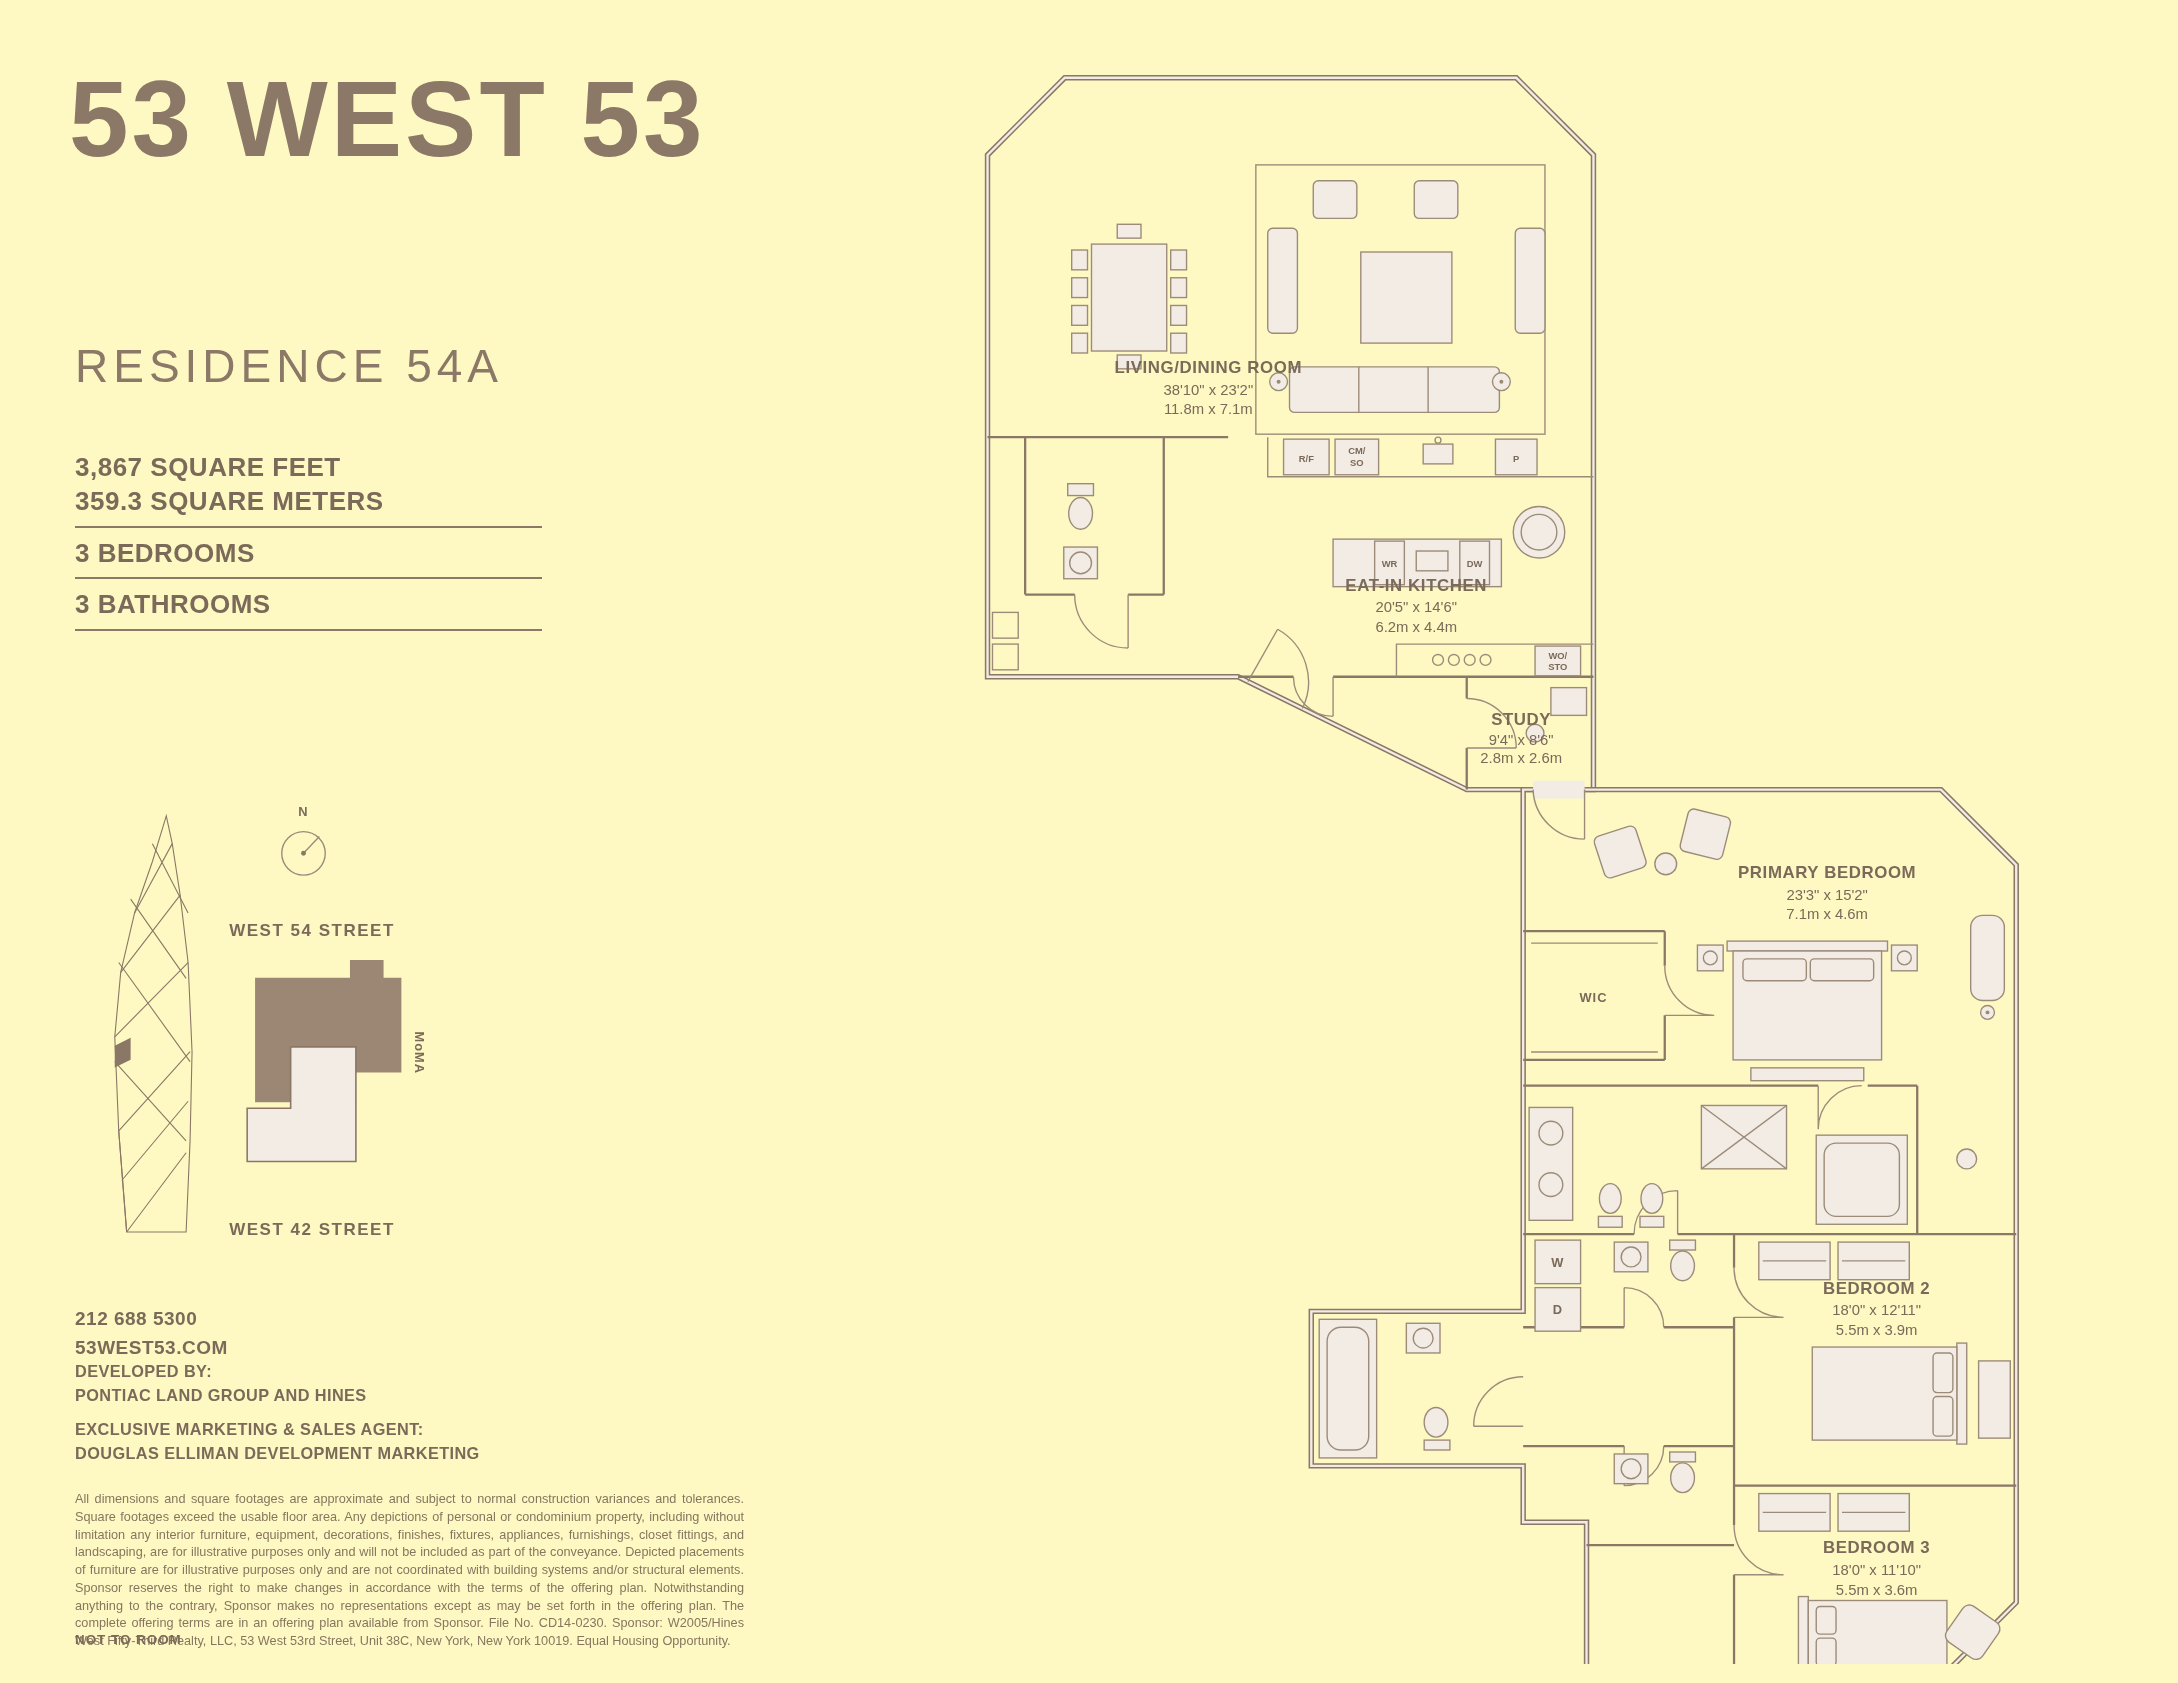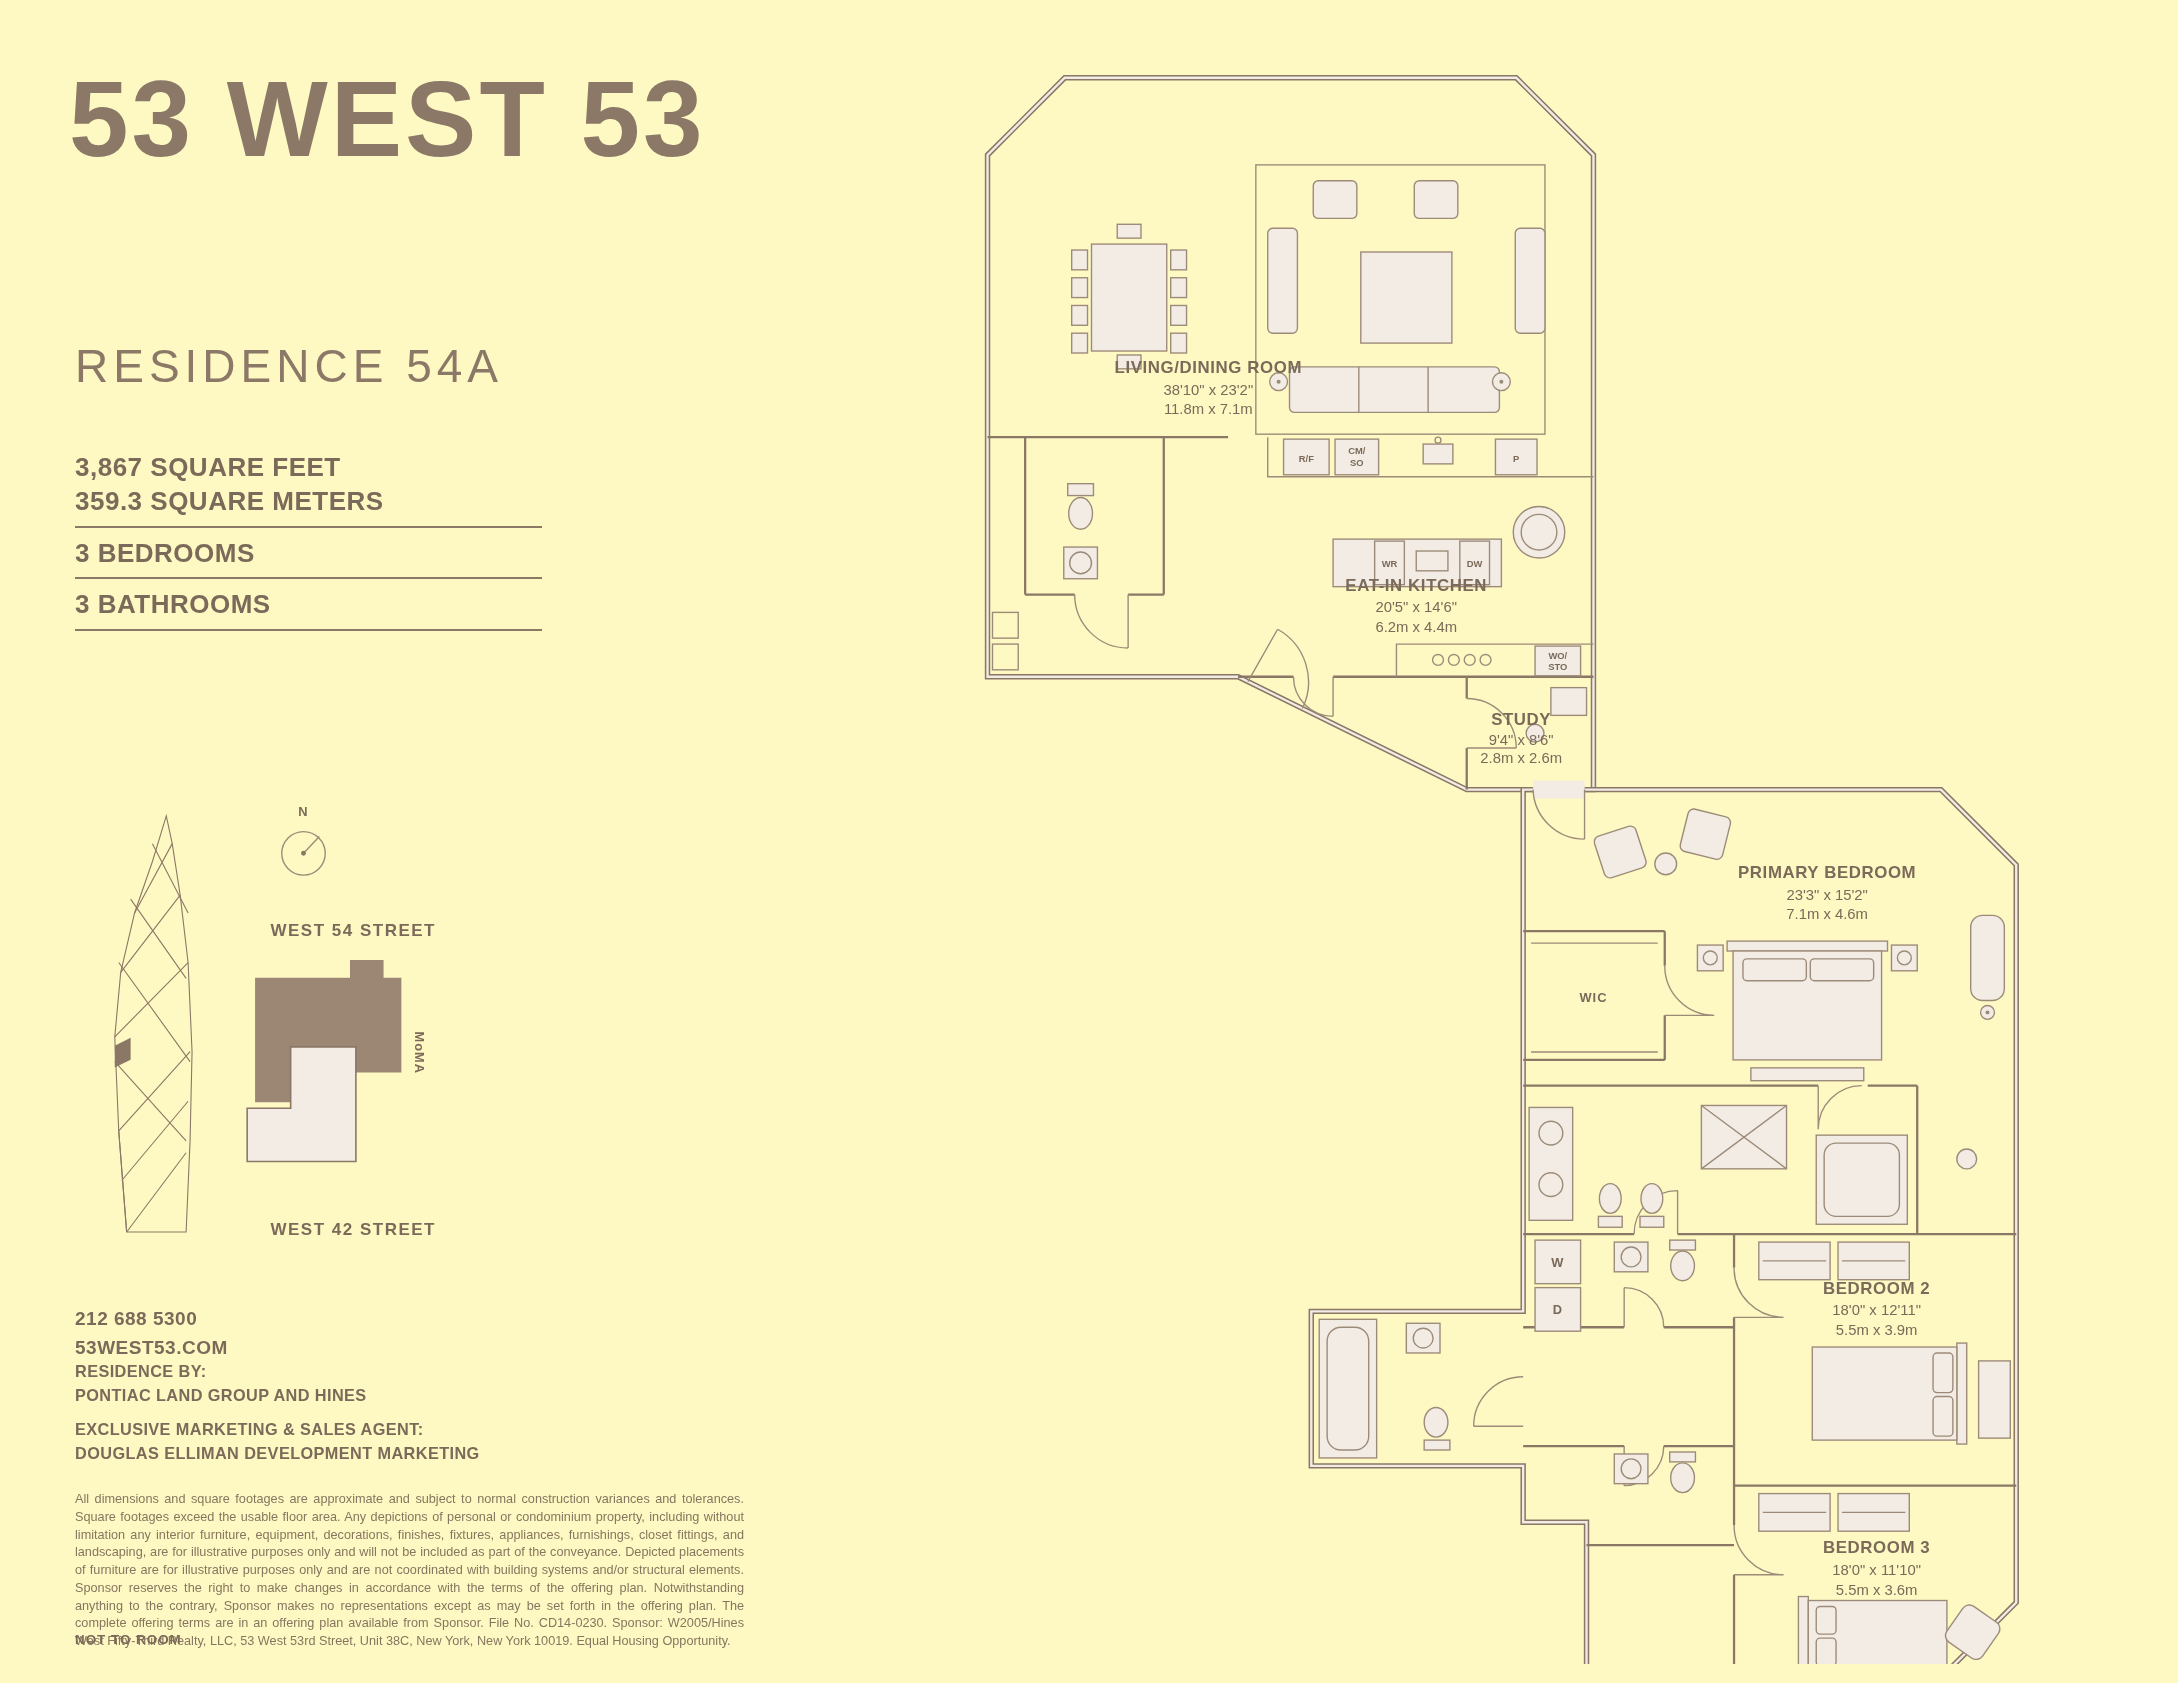--- a/index.html
+++ b/index.html
@@ -7,21 +7,21 @@
         font-family:"Liberation Sans",sans-serif;color:#7b6a59;overflow:hidden;}
   .abs{position:absolute;}
 
   .logo{left:69px;top:57px;font-size:107px;font-weight:700;letter-spacing:3px;color:#8b7867;white-space:nowrap;}
   .residence{left:75px;top:305px;font-size:46px;font-weight:400;letter-spacing:5px;color:#8b7867;margin-top:34px;}
 
   .stats{left:75px;top:442px;width:467px;}
   .stat{border-bottom:2px solid #8b7867;padding:9px 0 7px;font-size:26px;font-weight:700;
         color:#7b6a59;letter-spacing:0.5px;line-height:1.3;}
 
-  .street{width:248px;text-align:right;font-size:17px;font-weight:700;letter-spacing:1.5px;color:#7b6a59;}
+  .street{width:248px;text-align:center;font-size:17px;font-weight:700;letter-spacing:1.5px;color:#7b6a59;}
   .contact{left:75px;top:1305px;font-size:19px;font-weight:700;line-height:1.5;color:#7b6a59;letter-spacing:0.5px;}
   .block{font-size:16.3px;font-weight:700;line-height:1.45;color:#7b6a59;letter-spacing:0.4px;}
   .disclaimer{left:75px;top:1491px;width:669px;font-size:12.7px;line-height:1.4;color:#86765f;
               text-align:justify;font-weight:500;}
   .nts{left:75px;top:1632px;font-size:13.4px;font-weight:600;letter-spacing:1px;color:#7b6a59;}
 
   
   svg text{font-family:"Liberation Sans",sans-serif;}
   .w-out{fill:none;stroke:#8a7765;stroke-width:5.5;stroke-linejoin:miter;}
   .w-in{fill:none;stroke:#f2ece4;stroke-width:2.4;}
@@ -76,21 +76,21 @@
   </svg>
 
   <div class="abs street" style="left:188px;top:1220px">WEST 42 STREET</div>
 
   <div class="abs contact">
     <div>212 688 5300</div>
     <div>53WEST53.COM</div>
   </div>
 
   <div class="abs block" style="left:75px;top:1360px">
-    <div>RESIDENCE BY:</div>
+    <div>DEVELOPED BY:</div>
     <div>PONTIAC LAND GROUP AND HINES</div>
   </div>
 
   <div class="abs block" style="left:75px;top:1418px">
     <div>EXCLUSIVE MARKETING &amp; SALES AGENT:</div>
     <div>DOUGLAS ELLIMAN DEVELOPMENT MARKETING</div>
   </div>
 
   <div class="abs disclaimer">All dimensions and square footages are approximate and subject to normal construction variances and tolerances. Square footages exceed the usable floor area. Any depictions of personal or condominium property, including without limitation any interior furniture, equipment, decorations, finishes, fixtures, appliances, furnishings, closet fittings, and landscaping, are for illustrative purposes only and will not be included as part of the conveyance. Depicted placements of furniture are for illustrative purposes only and are not coordinated with building systems and/or structural elements. Sponsor reserves the right to make changes in accordance with the terms of the offering plan. Notwithstanding anything to the contrary, Sponsor makes no representations except as may be set forth in the offering plan. The complete offering terms are in an offering plan available from Sponsor. File No. CD14-0230. Sponsor: W2005/Hines West Fifty-Third Realty, LLC, 53 West 53rd Street, Unit 38C, New York, New York 10019. Equal Housing Opportunity.</div>
   <div class="abs nts">NOT TO ROOM</div>

